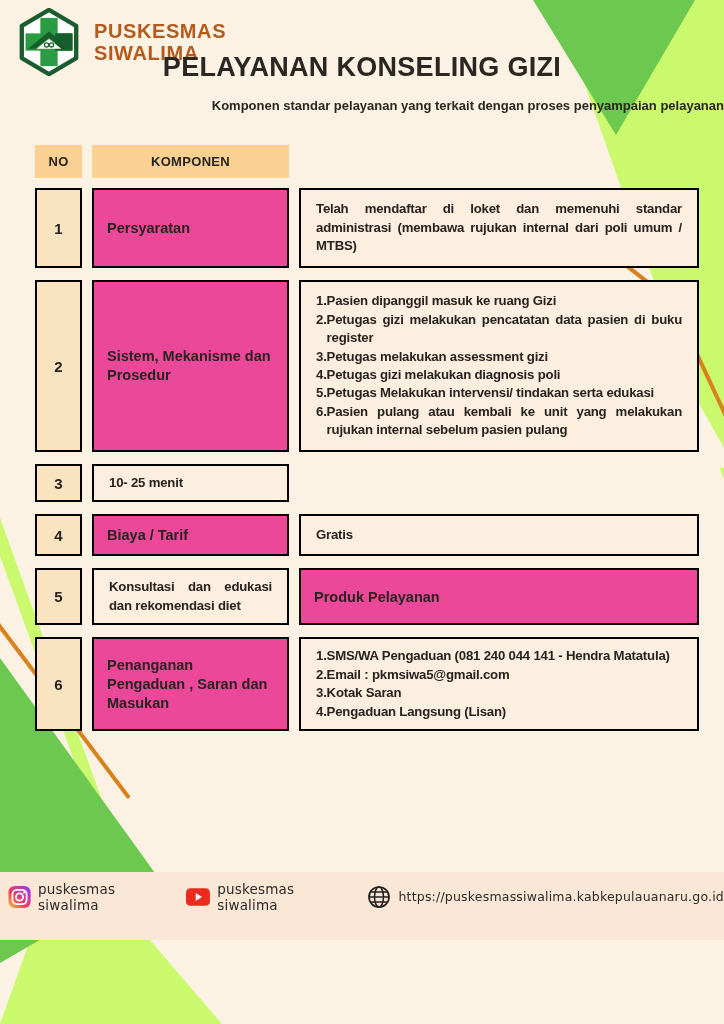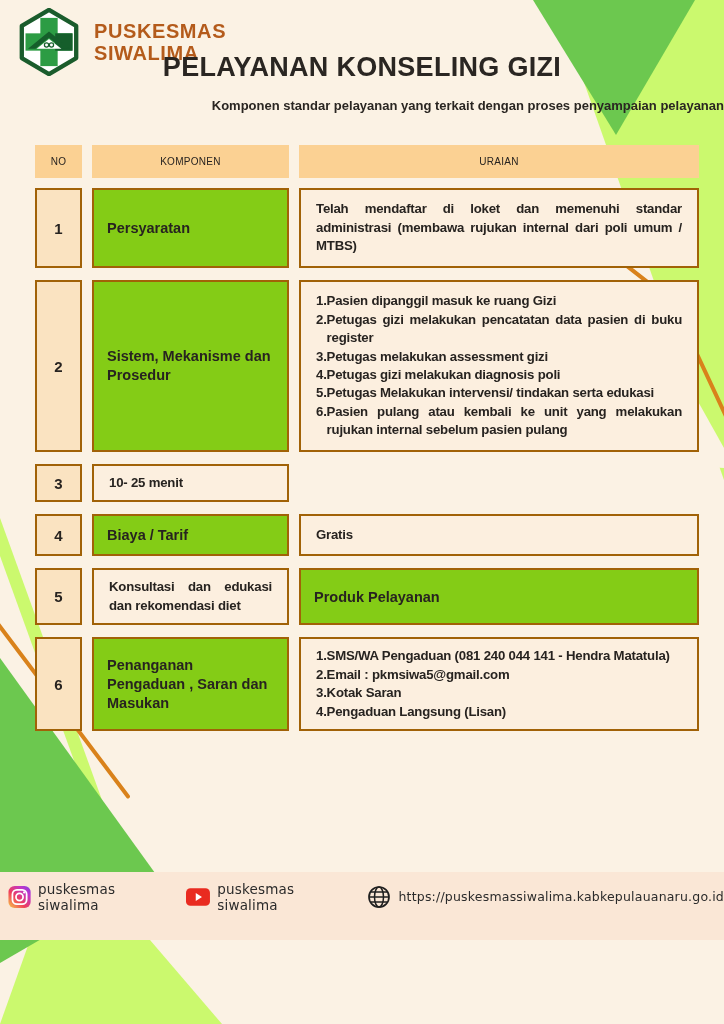--- a/index.html
+++ b/index.html
@@ -33,24 +33,24 @@
   .subtitle { position:absolute; left:0; top:98px; width:724px; text-align:right;
               font-size:13px; font-weight:700; color:#2A2622; }
 
   
   .tbl { position:absolute; left:35px; top:145px; width:664px; display:flex;
          flex-direction:column; }
   .thead, .trow { display:grid; grid-template-columns:47px 197px 400px; column-gap:10px; }
   .thead { height:33px; margin-bottom:10px; }
   .trow { margin-bottom:12px; }
   .hcell { background:#FBD193; display:flex; align-items:center; justify-content:center;
-           font-weight:400; font-size:10px; letter-spacing:0.3px; }
-  .cell { border:2px solid #a16207; display:flex; align-items:center; box-sizing:border-box; }
+           font-weight:700; font-size:13px; letter-spacing:0.3px; }
+  .cell { border:2px solid #000000; display:flex; align-items:center; box-sizing:border-box; }
   .cell-no { background:#FAE3C1; justify-content:center; font-weight:700; font-size:15px; }
-  .cell-komp { background:#84cc16; font-weight:700; font-size:14.5px; padding:6px 13px;
+  .cell-komp { background:#ec4899; font-weight:700; font-size:14.5px; padding:6px 13px;
                line-height:1.3; }
   .cell-uraian { background:#FCEFDF; font-weight:700; font-size:13.2px; padding:8px 15px;
                  line-height:1.4; letter-spacing:-0.2px; }
   .utext-single { width:100%; text-align:justify; text-align-last:left; }
   .ulist { width:100%; display:flex; flex-direction:column; }
   .uitem { display:flex; }
   .unum { flex:0 0 auto; }
   .utext { flex:1; text-align:justify; text-align-last:left; }
 
   
@@ -98,21 +98,20 @@
       </div>
     </div>
 
     <div class="title">PELAYANAN KONSELING GIZI</div>
     <div class="subtitle">Komponen standar pelayanan yang terkait dengan proses penyampaian pelayanan</div>
 
     <div class="tbl">
       <div class="thead">
         <div class="hcell">NO</div>
         <div class="hcell">KOMPONEN</div>
-        <div class="hcell">URAIAN</div>
       </div>
       <div id="table-rows">
           <div class="trow" style="min-height: 80px;">
             <div class="cell cell-no">1</div>
             <div class="cell cell-komp">Persyaratan</div>
             <div class="cell cell-uraian">
               <div class="utext-single">Telah mendaftar di loket dan memenuhi standar administrasi (membawa rujukan internal dari poli umum / MTBS)</div>
             </div>
           </div>
           <div class="trow" style="min-height: 172px;">

